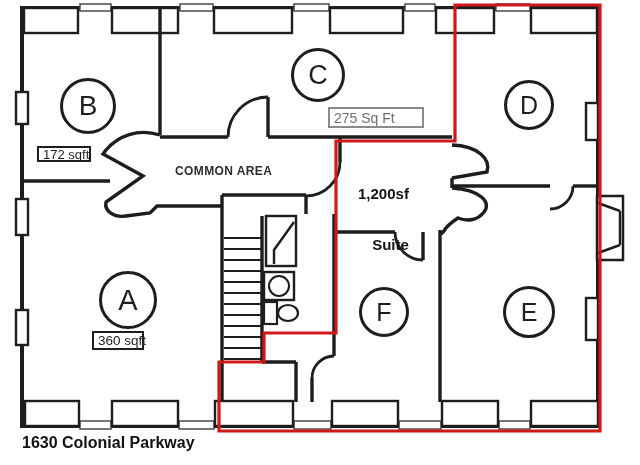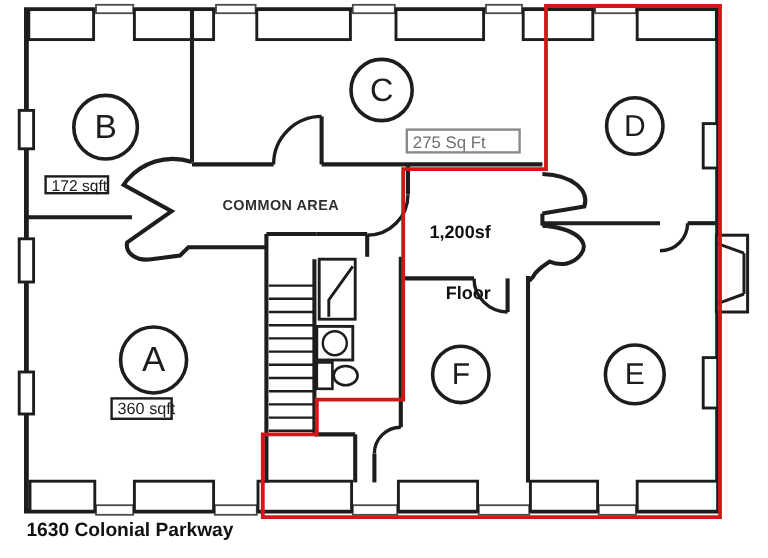--- a/index.html
+++ b/index.html
@@ -11,23 +11,23 @@
   .room-circle{
     position:absolute;border:3px solid #1d1d1d;border-radius:50%;
     display:flex;align-items:center;justify-content:center;
     background:transparent;color:#1d1d1d;font-weight:400;line-height:1;
   }
   .area-box{
     position:absolute;background:#ffffff;border:2px solid #1d1d1d;
     display:flex;align-items:center;box-sizing:border-box;padding:0 4px;
     font-size:13px;color:#1d1d1d;white-space:nowrap;
   }
-  .area-box.grey{border-color:#8a8a8a;color:#6f6f6f;font-size:14px;margin-left:10px;}
+  .area-box.grey{border-color:#8a8a8a;color:#6f6f6f;font-size:14px;}
   .common-label{
-    position:absolute;left:175px;top:164px;width:118px;text-align:center;
+    position:absolute;left:175px;top:164px;width:118px;text-align:left;
     font-size:12px;font-weight:700;letter-spacing:.4px;color:#2e2e2e;white-space:nowrap;
   }
   .suite-label{
     position:absolute;left:358px;top:151px;font-size:15px;font-weight:700;
     line-height:17px;color:#111;white-space:pre;text-align:right;
   }
   .footer-address{
     position:absolute;left:22px;top:434px;font-size:16px;font-weight:700;color:#111;white-space:nowrap;
   }
   .footer-floor{
@@ -182,18 +182,18 @@
     <span>275 Sq Ft</span>
   </div>
   <div class="area-box" style="left:92px;top:331px;width:52px;height:19px;font-size:13.5px;">
     <span>360 sqft</span>
   </div>
 
   <div class="common-label">COMMON AREA</div>
 
   <div class="suite-label">
     <div>1,200sf</div>
-    <div>Floor</div>
+    <div>Suite</div>
   </div>
 
   <div class="footer-address">1630 Colonial Parkway</div>
 
 </div>
 
 </body></html>

